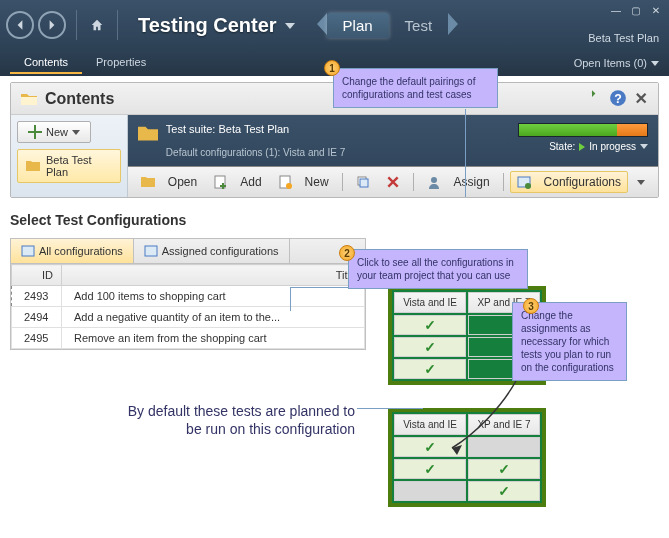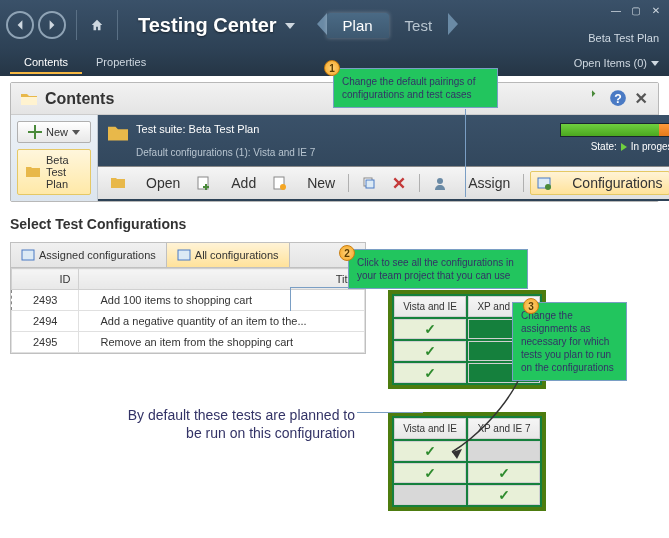--- a/index.html
+++ b/index.html
@@ -36,45 +36,45 @@
 .suite-hdr{padding:8px 10px;display:flex;align-items:flex-start;gap:8px}
 .suite-info .t1{font-size:11px}
 .suite-info .t2{font-size:10px;color:#b8c5d0;margin-top:12px}
 .state-box{margin-left:auto;text-align:right}
 .progress{width:130px;height:14px;border:1px solid #1a2530;background:#1a2530;display:flex;margin-bottom:4px}
 .progress .g{background:linear-gradient(#6fcf3f,#4ba81f);flex:1}
 .progress .o{background:linear-gradient(#ff9a3c,#e57a1a);width:30px}
 .state-lbl{font-size:10px;display:flex;align-items:center;justify-content:flex-end;gap:4px}
 .play-ico{width:0;height:0;border-left:6px solid #6fcf3f;border-top:4px solid transparent;border-bottom:4px solid transparent}
 .toolbar{background:linear-gradient(#f5f5f5,#e0e0e0);padding:4px 6px;display:flex;align-items:center;gap:2px;border-top:1px solid #888}
-.tbtn{padding:3px 6px;font-size:14px;cursor:pointer;display:flex;align-items:center;gap:21px;border:1px solid transparent;border-radius:2px;color:#333}
+.tbtn{padding:3px 6px;font-size:12px;cursor:pointer;display:flex;align-items:center;gap:13px;border:1px solid transparent;border-radius:2px;color:#333}
 .tbtn.hl{background:linear-gradient(#fff3d6,#ffe29a);border:1px solid #e5c865}
 .tsep{width:1px;height:18px;background:#b0b0b0;margin:0 4px}
 .mini-ico{width:14px;height:14px;flex-shrink:0}
 
 .lower{margin:14px 10px 0;position:relative}
 .sel-title{font-size:14px;font-weight:bold;margin-bottom:10px}
 .cfg-box{border:1px solid #c0c0c0;width:356px}
 .cfg-tabs{display:flex;background:linear-gradient(#f0f0f0,#e4e4e4);border-bottom:1px solid #c0c0c0}
 .cfg-tab{padding:5px 10px;font-size:11px;cursor:pointer;display:flex;align-items:center;gap:4px;border-right:1px solid #c0c0c0}
 .cfg-tab.active{background:linear-gradient(#fff3d6,#ffe29a)}
 .grid{width:100%;border-collapse:collapse;font-size:11px}
 .grid th{background:linear-gradient(#f5f5f5,#e8e8e8);border:1px solid #d0d0d0;padding:4px 8px;text-align:right;font-weight:normal}
-.grid td{border:1px solid #e0e0e0;padding:4px 21px}
+.grid td{border:1px solid #e0e0e0;padding:4px 12px}
 .grid tr td:first-child{width:50px}
 .dashed{border:1px dashed #888!important}
 
 .matrix{position:absolute;border:4px solid #4d7c0f;background:#15803d;font-size:11px}
 .matrix th{background:linear-gradient(#f5f5f5,#e8e8e8);border:1px solid #d0d0d0;padding:4px 8px;font-weight:normal;font-size:10px}
 .matrix td{border:1px solid #d0d0d0;width:72px;height:20px;text-align:center}
 .matrix .sel{background:#e8f0d8}
 .matrix .dk{background:#d8d8d8}
 .chk{color:#2e8b2e;font-size:14px;font-weight:bold}
 
-.callout{position:absolute;background:#22c55e;border:1px solid #7a9ec4;padding:6px 8px;font-size:10px;color:#336;line-height:1.3;max-width:180px;z-index:10}
+.callout{position:absolute;background:#c4b5fd;border:1px solid #7a9ec4;padding:6px 8px;font-size:10px;color:#336;line-height:1.3;max-width:180px;z-index:10}
 .num-badge{position:absolute;width:16px;height:16px;border-radius:50%;background:radial-gradient(#ffd27a,#f5a623);border:1px solid #c97e10;color:#5a3c00;font-size:10px;font-weight:bold;display:flex;align-items:center;justify-content:center;z-index:11}
 .leader{position:absolute;background:#7a9ec4;z-index:9}
 .note{position:absolute;font-size:14px;color:#336;text-align:right;line-height:1.3}
 .folder-ico{width:16px;height:14px}
 .arrow-curve{position:absolute;z-index:8}
 </style>
 </head>
 <body>
 
 <div class="topbar">
@@ -248,31 +248,31 @@
           </div>
       </div>
     </div>
   </div>
 </div>
 
 <div class="lower">
   <div class="sel-title">Select Test Configurations</div>
   <div class="cfg-box">
     <div class="cfg-tabs">
+      <div class="cfg-tab active">
+        <svg class="mini-ico" viewBox="0 0 14 14">
+            <rect width="12" height="10" x="1" y="2" fill="#dceaf5" stroke="#4a7ac4"></rect>
+          </svg>
+        <span>All configurations</span>
+      </div>
       <div class="cfg-tab">
         <svg class="mini-ico" viewBox="0 0 14 14">
             <rect width="12" height="10" x="1" y="2" fill="#dceaf5" stroke="#4a7ac4"></rect>
           </svg>
         <span>Assigned configurations</span>
-      </div>
-      <div class="cfg-tab active">
-        <svg class="mini-ico" viewBox="0 0 14 14">
-            <rect width="12" height="10" x="1" y="2" fill="#dceaf5" stroke="#4a7ac4"></rect>
-          </svg>
-        <span>All configurations</span>
       </div>
     </div>
     <table class="grid">
       <tbody>
           <tr>
         <th>ID</th>
         <th>Title</th>
       </tr>
       <tr>
             <td class="dashed">2493</td>

